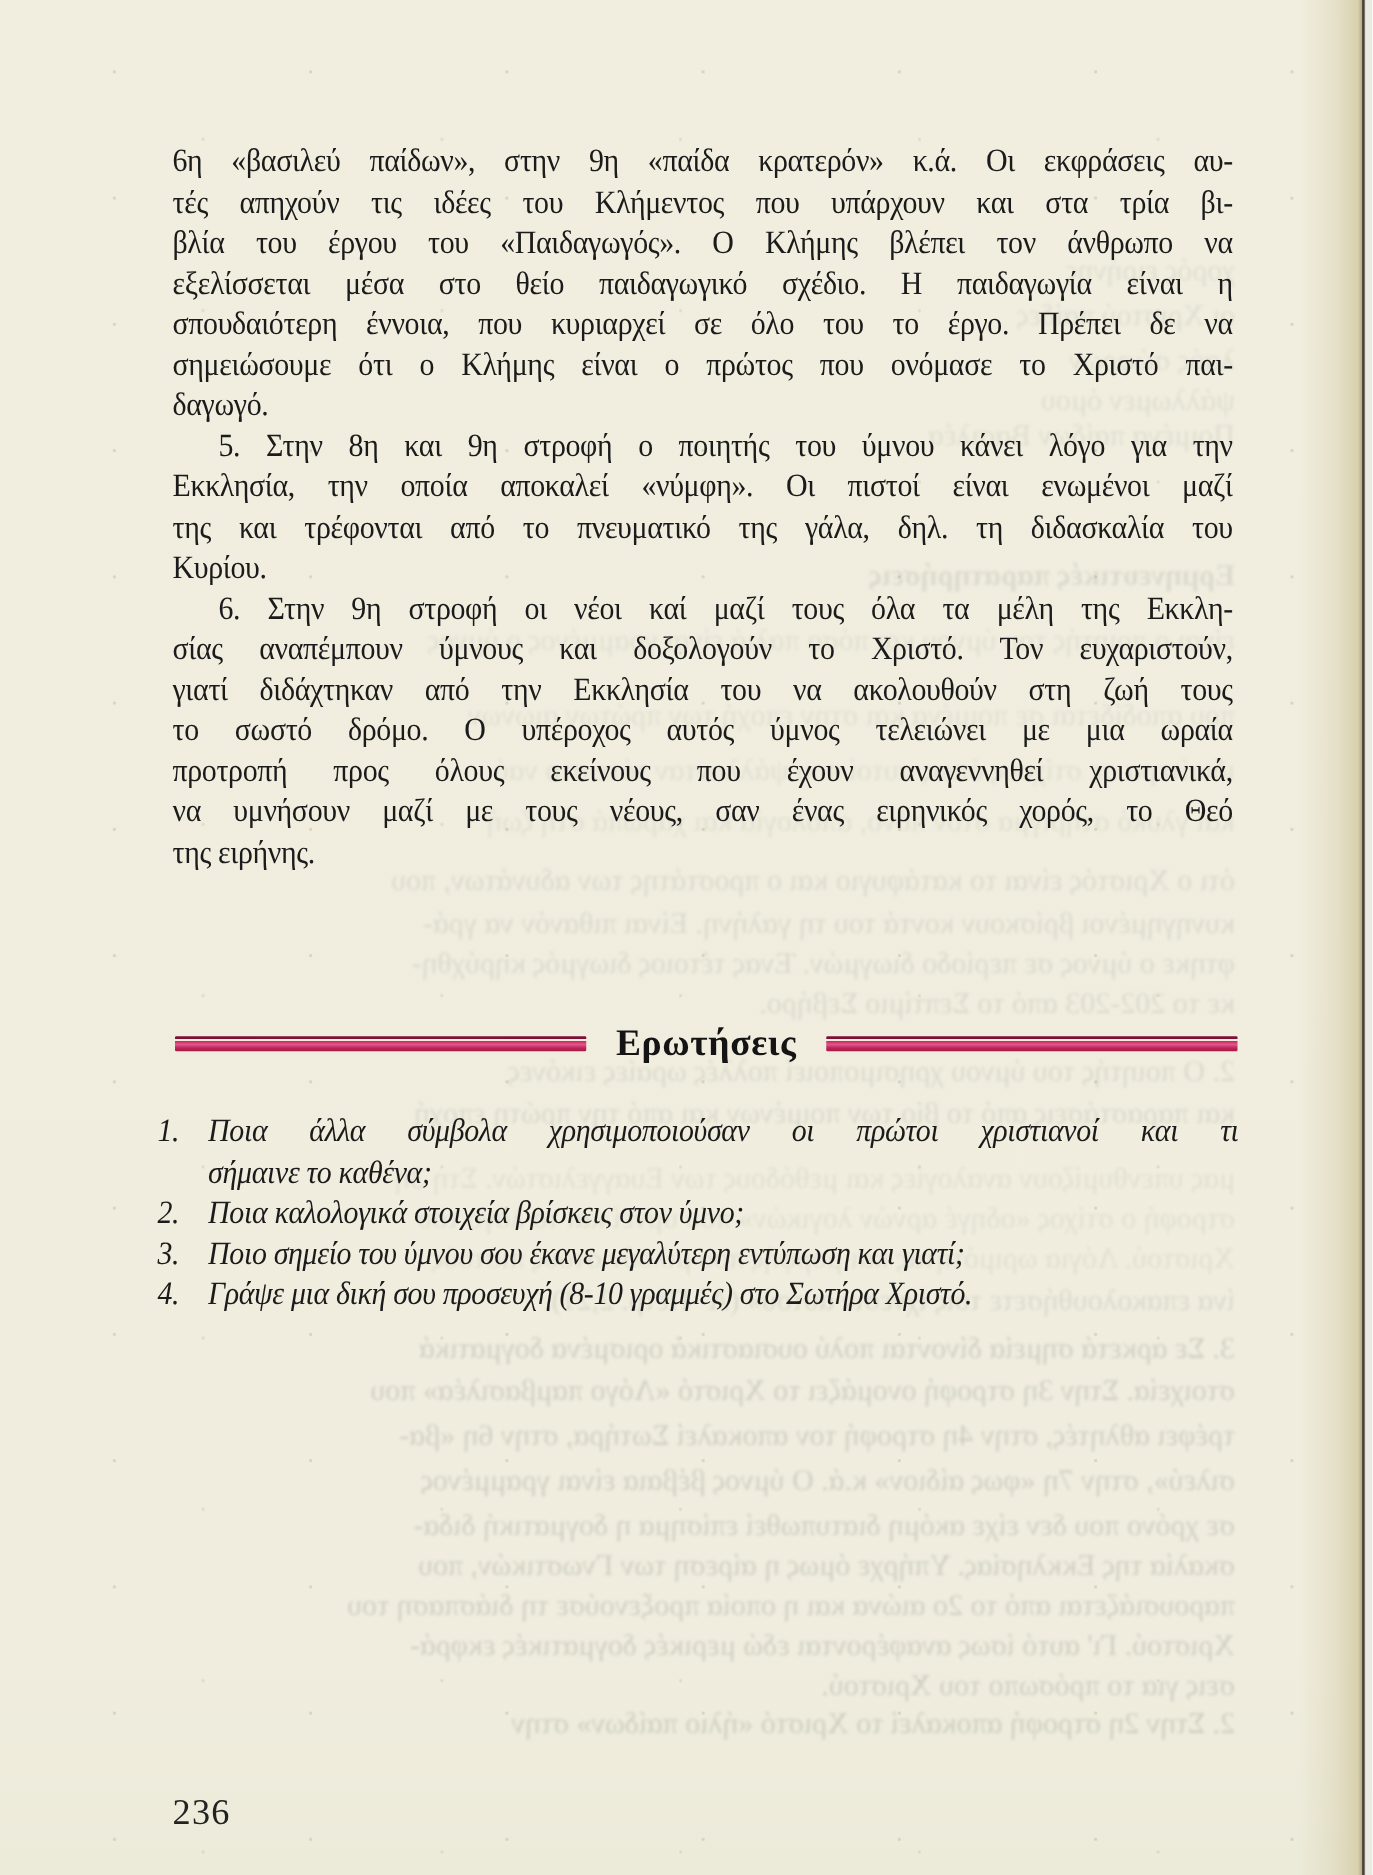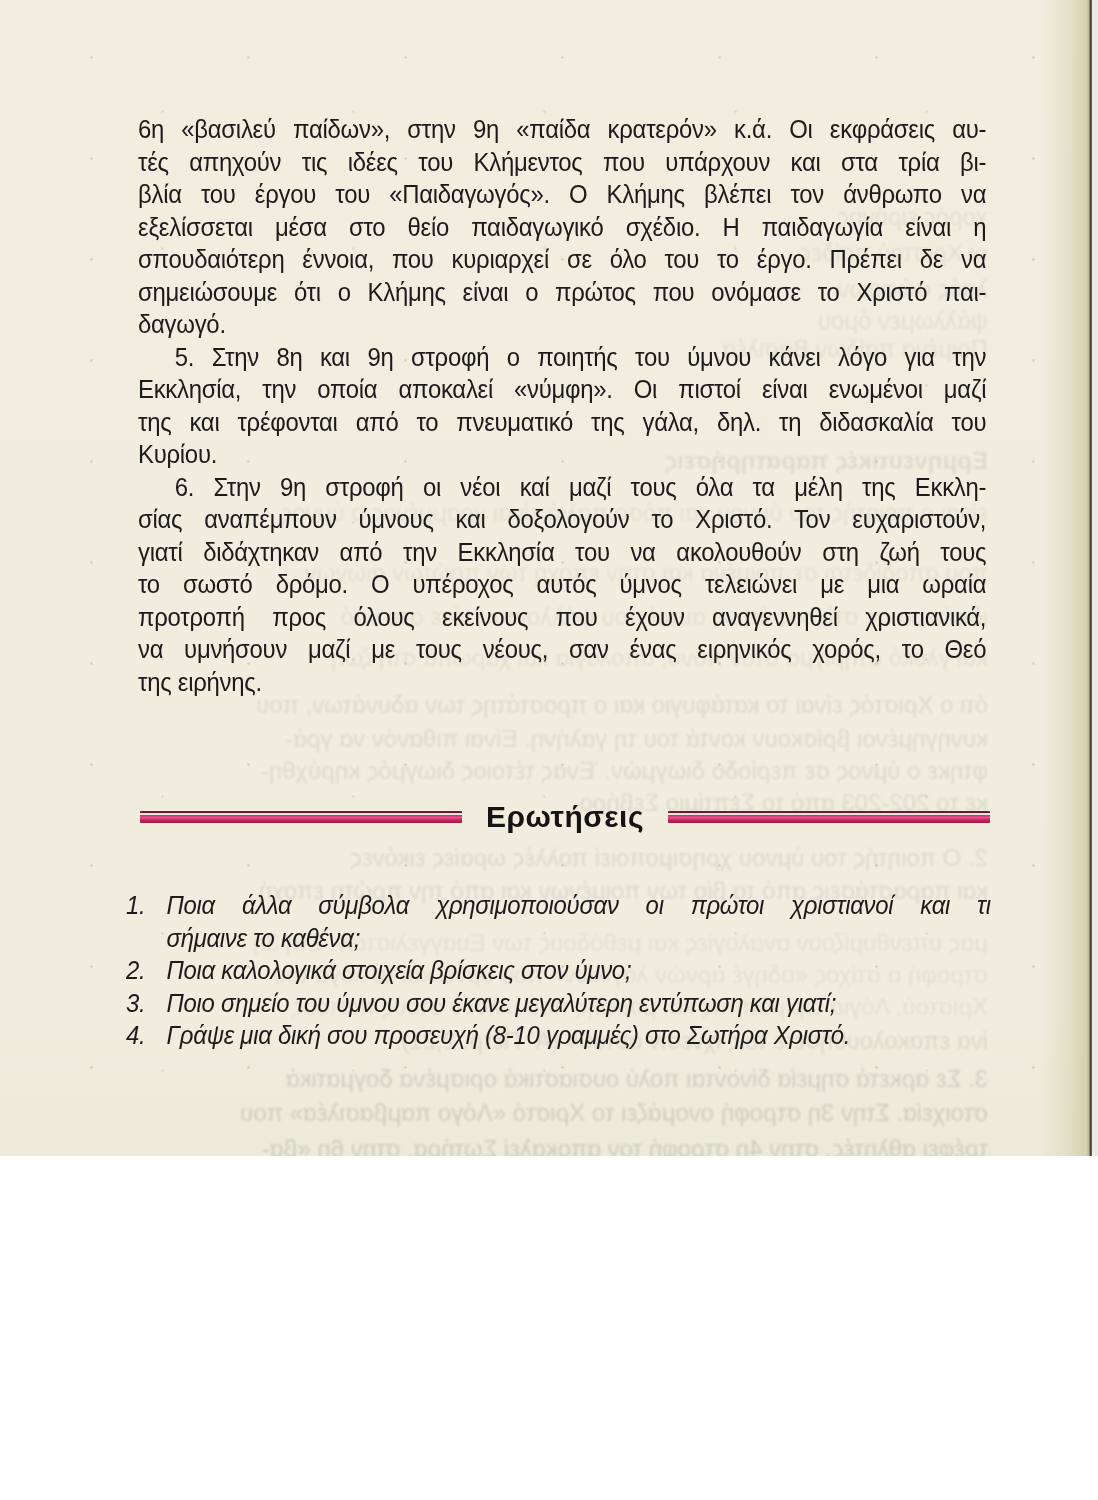--- a/index.html
+++ b/index.html
@@ -1,21 +1,21 @@
 <!DOCTYPE html>
 <html><head>
 <meta charset="utf-8">
 <style>
   html,body{margin:0;padding:0;}
   .page{
     position:relative;
-    width:1098px;height:1156px;
+    width:1098px;height:1500px;
     overflow:hidden;
     color:#1b1b1b;
-    font-family:Liberation Sans, sans-serif;
+    font-family:Liberation Serif, serif;
     background:
       radial-gradient(circle, rgba(197,191,166,.55) 1px, rgba(0,0,0,0) 1.6px) 13px 7px / 157px 101px,
       radial-gradient(circle, rgba(205,199,176,.45) 1px, rgba(0,0,0,0) 1.6px) 67px 43px / 191px 137px,
       linear-gradient(180deg,#f1eedf 0%,#f0edde 88%,#ecead9 100%);
   }
   .page-edge{
     position:absolute;top:0;right:0;width:58px;height:100%;z-index:3;
     background:linear-gradient(90deg,
       rgba(219,213,183,0) 0%,
       rgba(214,207,173,.45) 50%,
@@ -43,22 +43,22 @@
   
   .condensed{transform:scaleX(.92);transform-origin:0 0;}
   .body-text{
     position:absolute;left:138px;top:113px;width:922px;z-index:1;
     font-size:26px;line-height:32.5px;letter-spacing:-0.3px;
   }
   .jline{text-align:justify;text-align-last:justify;height:32.5px;overflow:hidden;}
   .jlast{text-align-last:left;}
   .jindent{padding-left:40px;}
   .qheader{
-    position:absolute;left:140px;top:800px;width:850px;z-index:1;
-    display:flex;align-items:center;
+    position:absolute;left:140px;top:818px;width:850px;z-index:1;
+    display:flex;align-items:center;justify-content:flex-end;
   }
   .rule{
     flex:1;height:12px;border-radius:1px;
     background:linear-gradient(180deg,
       #7d1134 0%,#7d1134 20%,
       rgba(125,17,52,0) 20%,rgba(125,17,52,0) 33%,
       #c92a60 33%,#e0558d 55%,#c02457 78%,#a31b47 100%);
   }
   .qtitle{margin:0 24px;font-size:30px;font-weight:bold;letter-spacing:.5px;color:#141414;}
   .questions{

